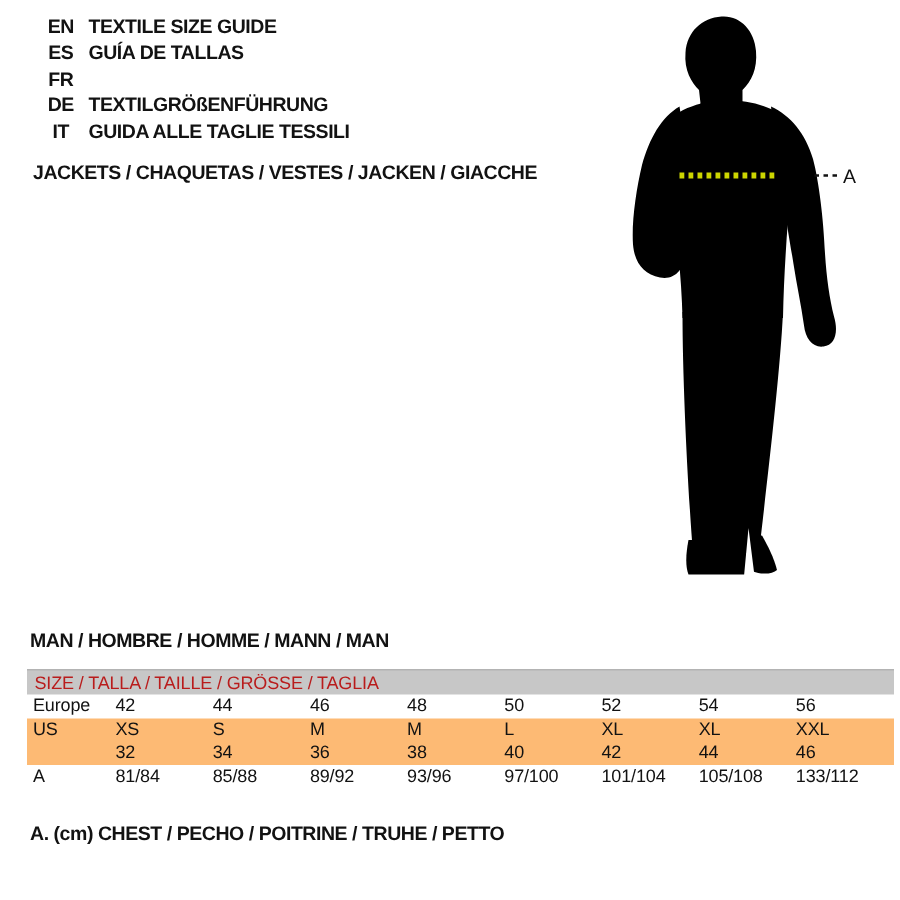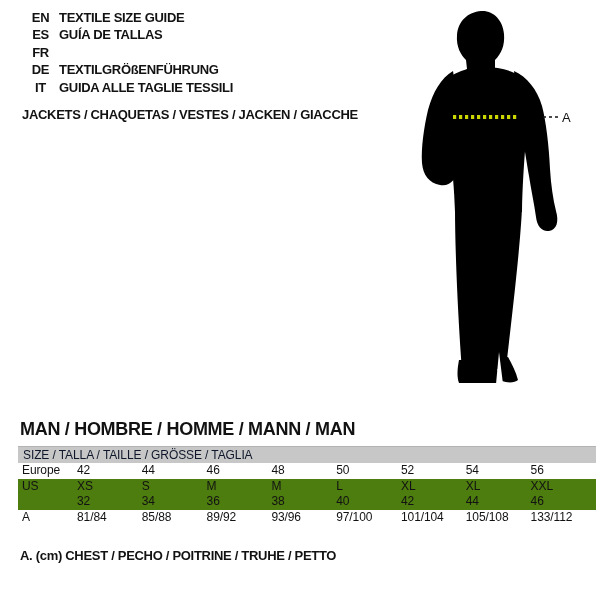--- a/index.html
+++ b/index.html
@@ -14,27 +14,27 @@
 
   
   .product-lines { position:absolute; left:22px; top:106px; font-weight:bold; font-size:13px; line-height:17.5px; letter-spacing:-0.3px; }
 
   
   .figure { position:absolute; left:395px; top:0; width:205px; height:400px; }
   .figure svg { display:block; }
   .figure text { font-family:"Liberation Sans", sans-serif; font-size:13px; fill:#121212; }
 
   
-  .section-title { position:absolute; left:20px; top:419px; font-weight:bold; font-size:18px; letter-spacing:-0.3px; }
+  .section-title { position:absolute; left:20px; top:419px; font-weight:bold; font-size:13px; letter-spacing:-0.3px; }
 
   
   .size-table { position:absolute; left:18px; top:446px; width:578px; font-size:12px; letter-spacing:-0.1px; }
-  .t-header { background:#c7c7c7; border-top:1px solid #b3b3b3; height:17px; line-height:16px; padding-left:5px; color:#0f172a; }
+  .t-header { background:#c7c7c7; border-top:1px solid #b3b3b3; height:17px; line-height:16px; padding-left:5px; color:#b91c1c; }
   .t-row { display:grid; grid-template-columns:59px repeat(8, 64.8px); height:15.5px; line-height:15.5px; }
-  .t-row.shaded { background:#4d7c0f; }
+  .t-row.shaded { background:#fdba74; }
   .cell { text-align:left; }
   .lbl { text-align:left; padding-left:4px; }
 
   
   .footnote { position:absolute; left:20px; top:548px; font-weight:bold; font-size:13px; letter-spacing:-0.3px; }
 </style>
 </head>
 <body>
 
 <div class="canvas">

